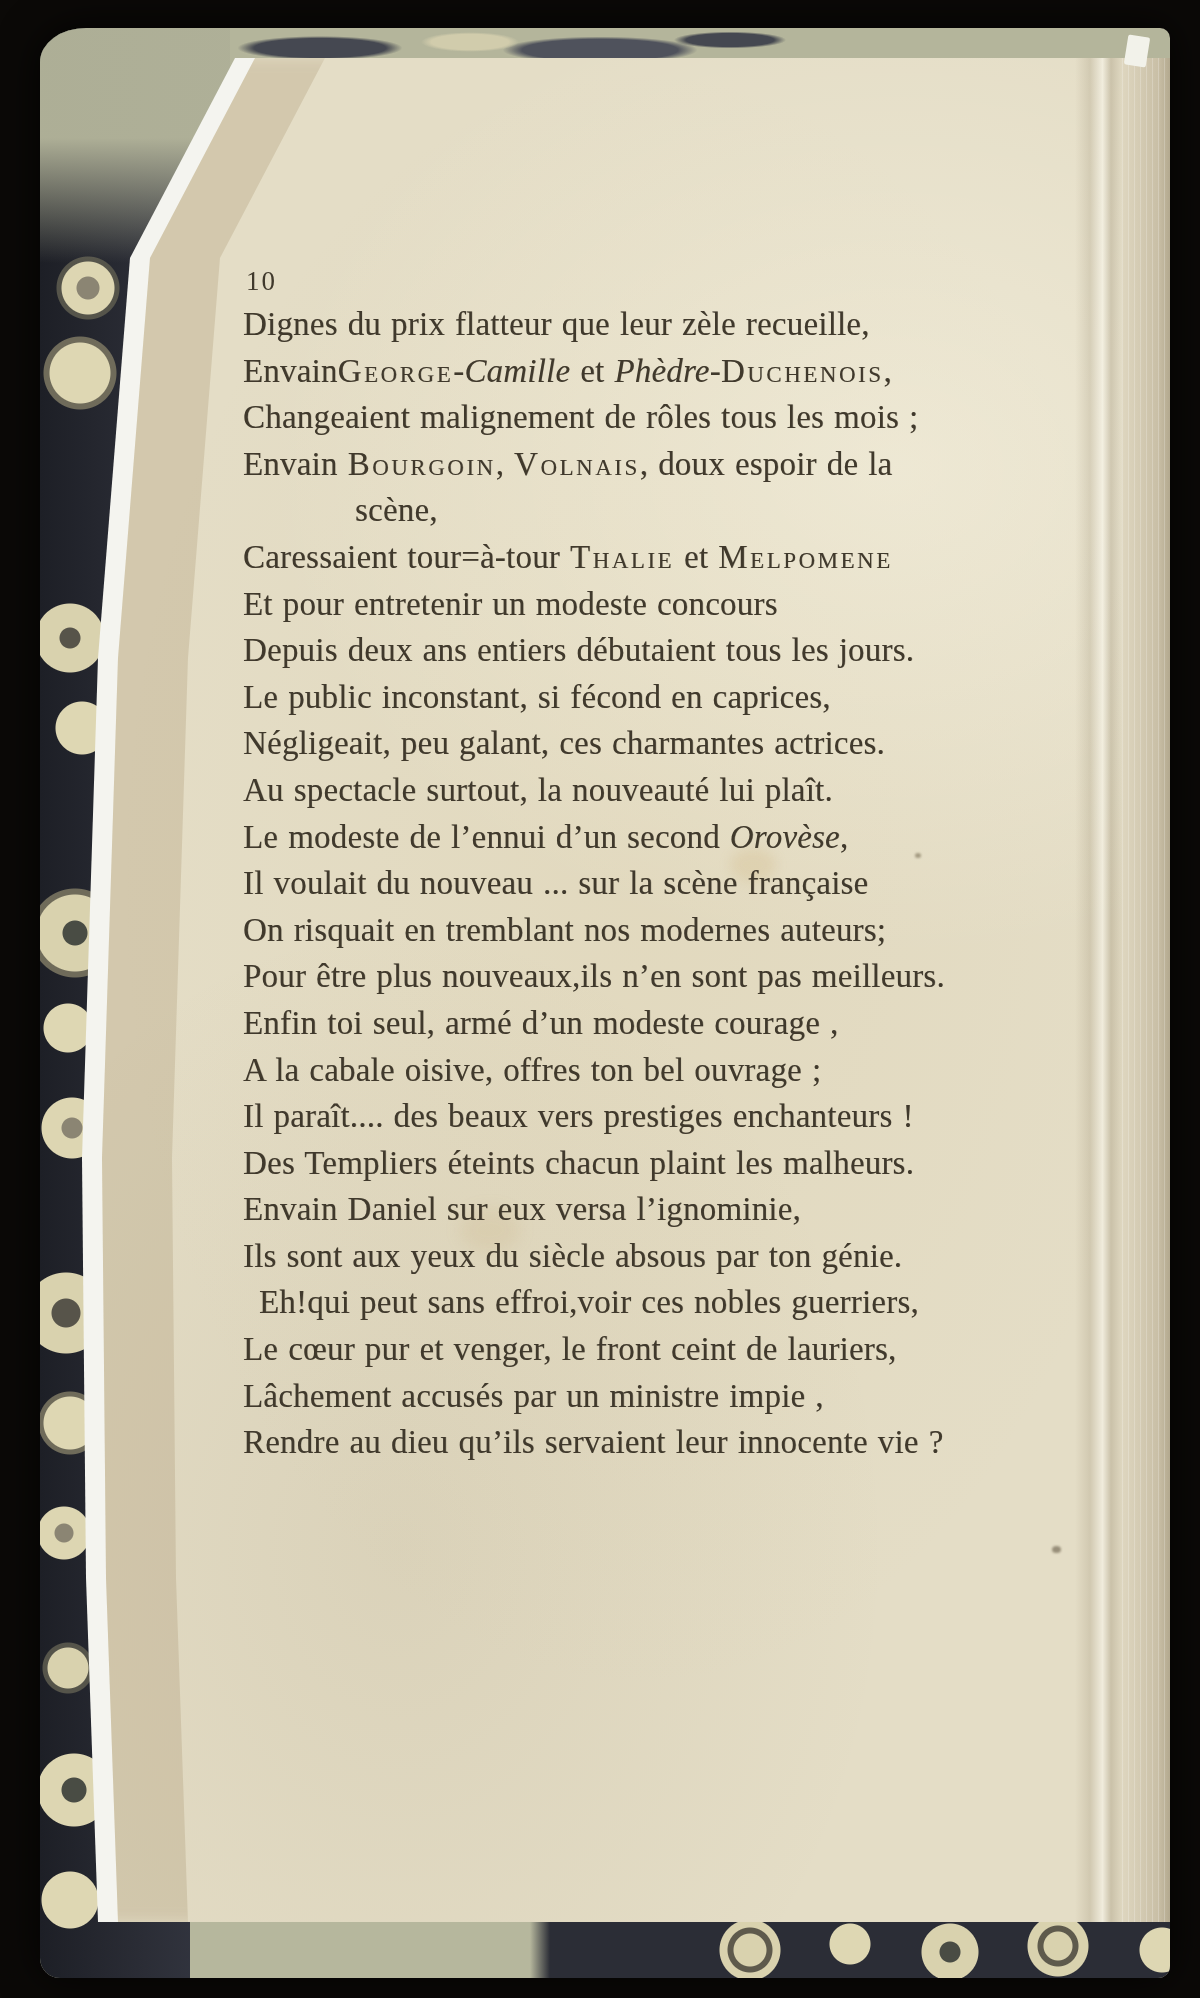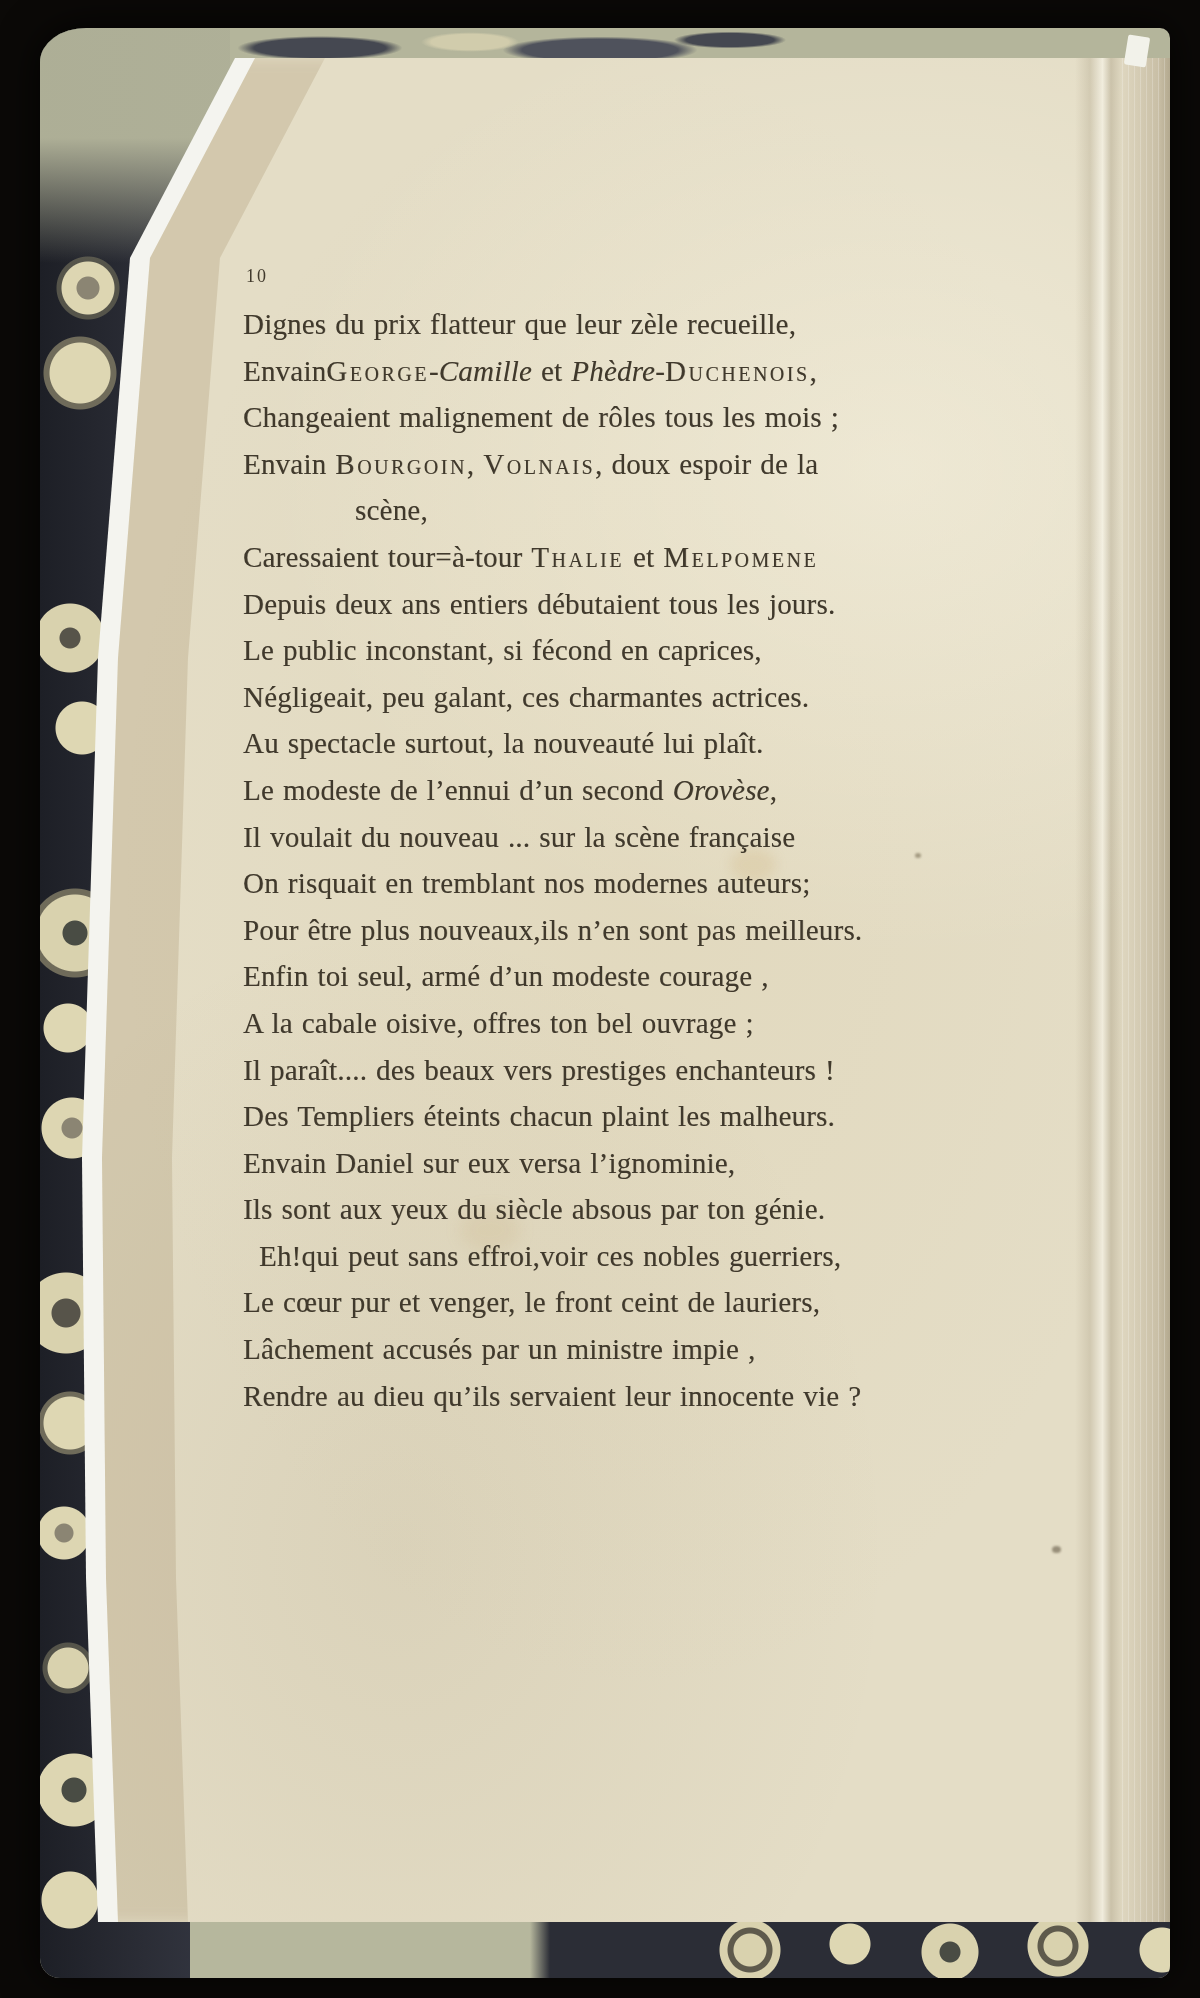--- a/index.html
+++ b/index.html
@@ -111,25 +111,25 @@
 
   .white-sliver-top{
     position:absolute;left:1086px;top:8px;width:22px;height:30px;
     background:#f2f2ea;transform:rotate(9deg);border-radius:2px;
   }
 
   
   .text-layer{position:absolute;left:0;top:0;width:1200px;height:1998px;pointer-events:none;}
   .page-number{
     position:absolute;left:246px;top:266px;
-    font-size:18px;letter-spacing:2px;color:var(--ink,#40392c);
+    font-size:27px;letter-spacing:2px;color:var(--ink,#40392c);
   }
   .poem{
     position:absolute;left:243px;top:301px;width:720px;
-    font-size:29px;color:var(--ink,#40392c);
+    font-size:33px;color:var(--ink,#40392c);
     text-shadow:0.4px 0.4px 0.6px rgba(64,57,44,.38);
     word-spacing:1.5px;letter-spacing:0.2px;
   }
   .poem .line{height:46.6px;line-height:46.6px;white-space:nowrap;}
   .poem .sc{font-variant:small-caps;letter-spacing:2.5px;}
   .poem .it{font-style:italic;font-family:Liberation Serif, serif;}
   .poem .ind1{padding-left:112px;}
   .poem .ind2{padding-left:16px;}
 </style>
 </head>
@@ -156,20 +156,21 @@
 
   <div class="text-layer">
     <div class="page-number">10</div>
     <div class="poem">
         <div class="line"><span>Dignes du prix flatteur que leur zèle recueille,</span></div>
         <div class="line"><span>Envain</span><span class="sc">George</span><span>-</span><span class="it">Camille</span><span> et </span><span class="it">Phèdre</span><span>-</span><span class="sc">Duchenois</span><span>,</span></div>
         <div class="line"><span>Changeaient malignement de rôles tous les mois ;</span></div>
         <div class="line"><span>Envain </span><span class="sc">Bourgoin</span><span>, </span><span class="sc">Volnais</span><span>, doux espoir de la</span></div>
         <div class="line ind1"><span>scène,</span></div>
         <div class="line"><span>Caressaient tour=à-tour </span><span class="sc">Thalie</span><span> et </span><span class="sc">Melpomene</span></div>
+        <div class="line"><span>Et pour entretenir un modeste concours</span></div>
         <div class="line"><span>Depuis deux ans entiers débutaient tous les jours.</span></div>
         <div class="line"><span>Le public inconstant, si fécond en caprices,</span></div>
         <div class="line"><span>Négligeait, peu galant, ces charmantes actrices.</span></div>
         <div class="line"><span>Au spectacle surtout, la nouveauté lui plaît.</span></div>
         <div class="line"><span>Le modeste de l’ennui d’un second </span><span class="it">Orovèse</span><span>,</span></div>
         <div class="line"><span>Il voulait du nouveau ... sur la scène française</span></div>
         <div class="line"><span>On risquait en tremblant nos modernes auteurs;</span></div>
         <div class="line"><span>Pour être plus nouveaux,ils n’en sont pas meilleurs.</span></div>
         <div class="line"><span>Enfin toi seul, armé d’un modeste courage ,</span></div>
         <div class="line"><span>A la cabale oisive, offres ton bel ouvrage ;</span></div>

